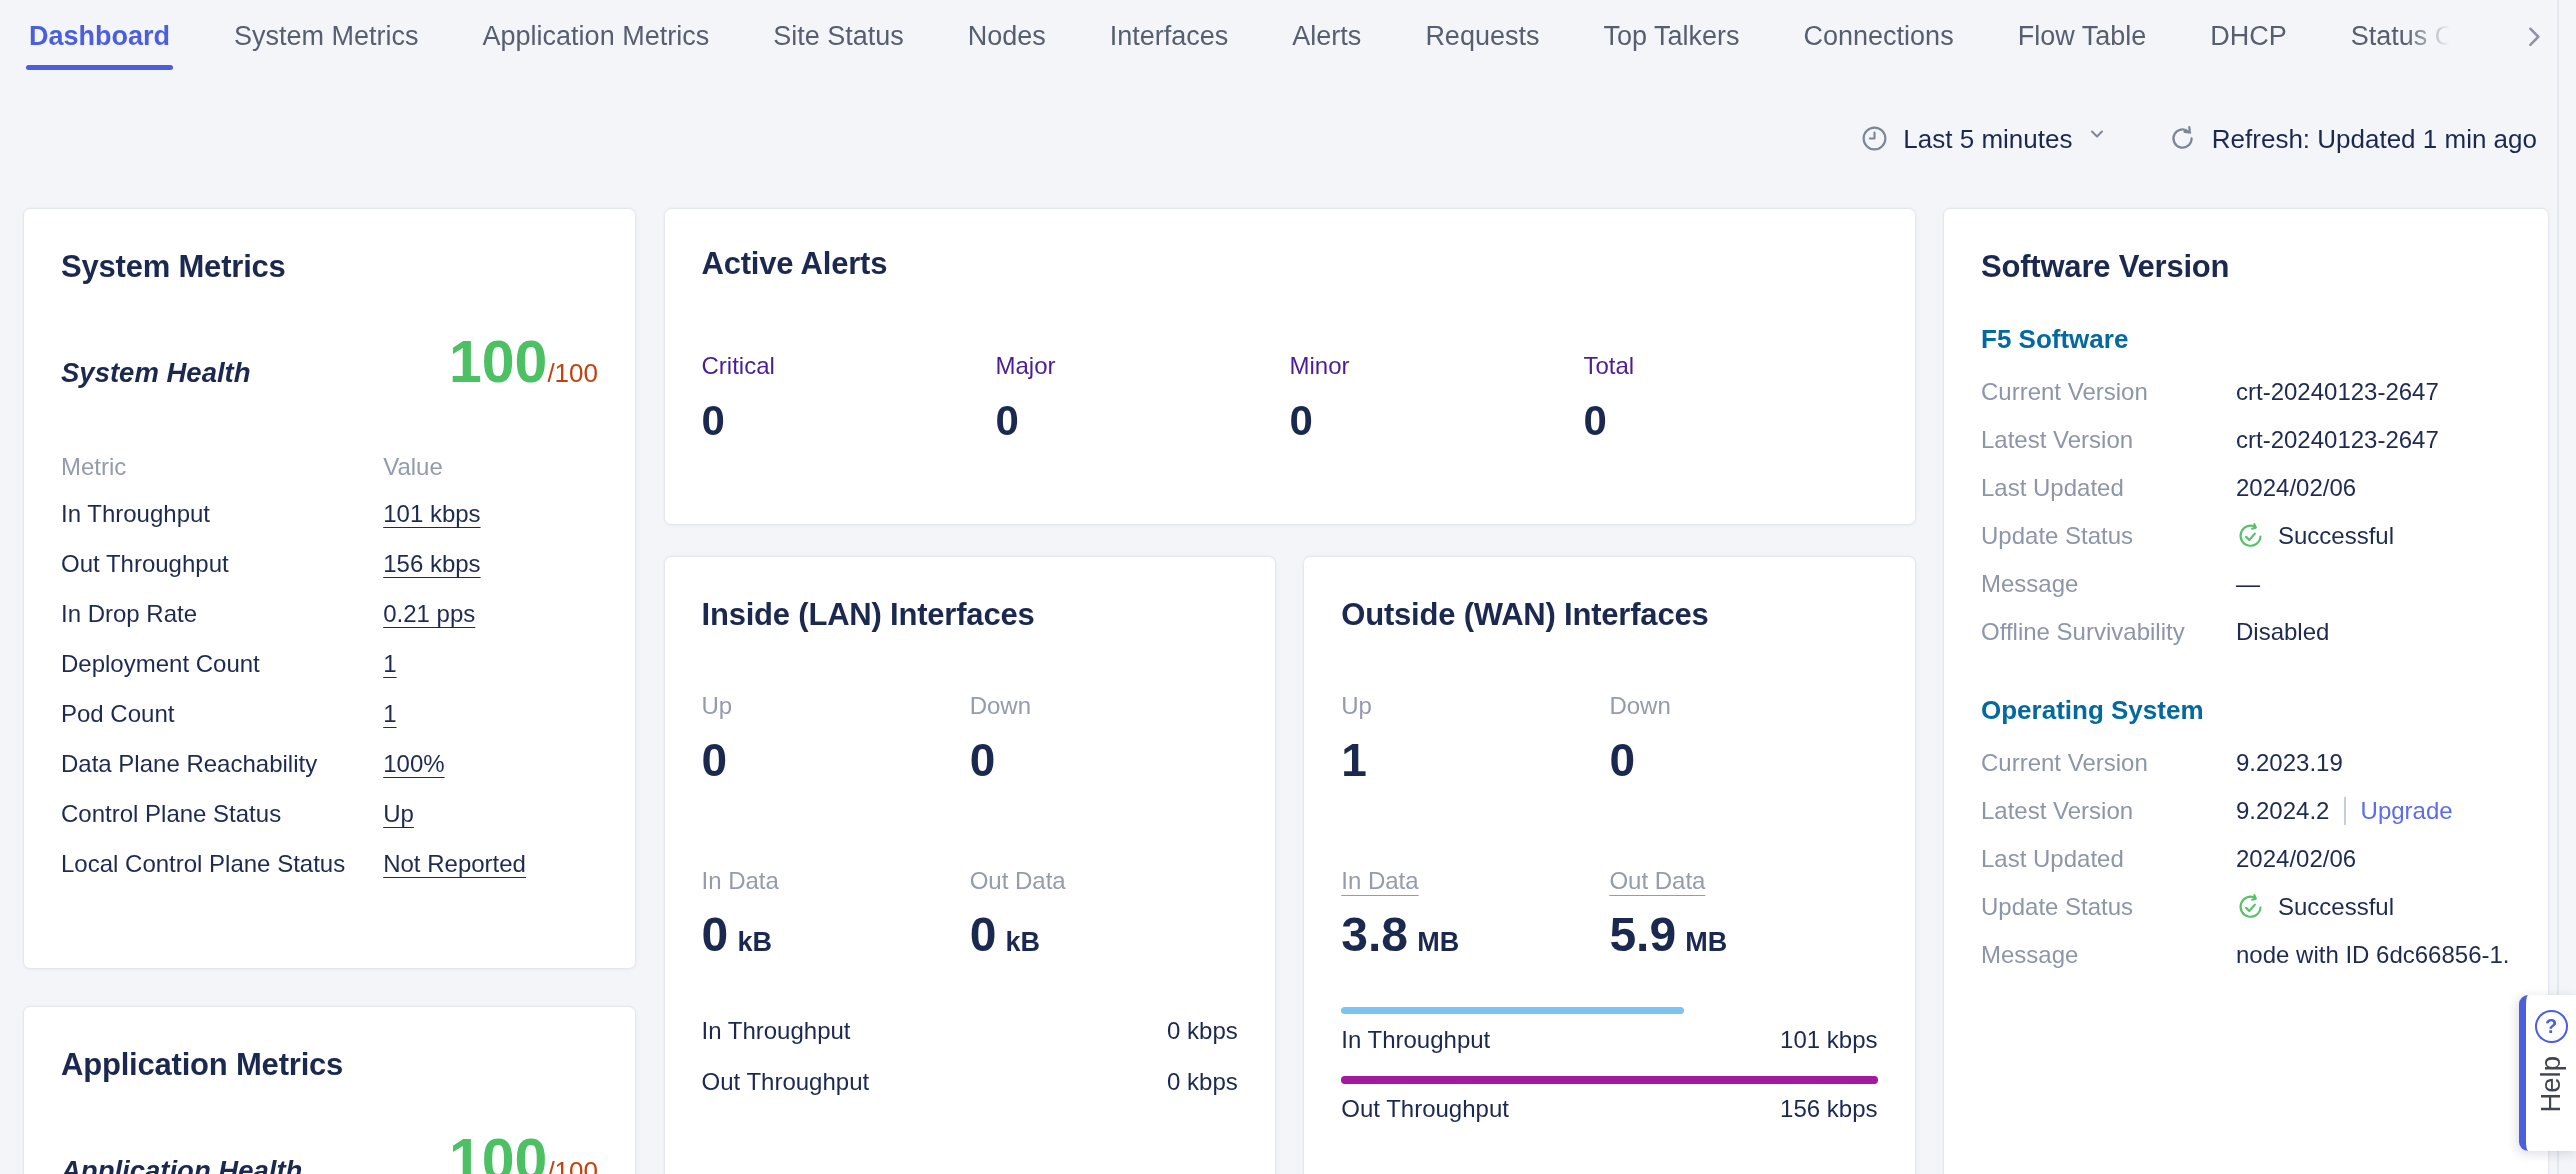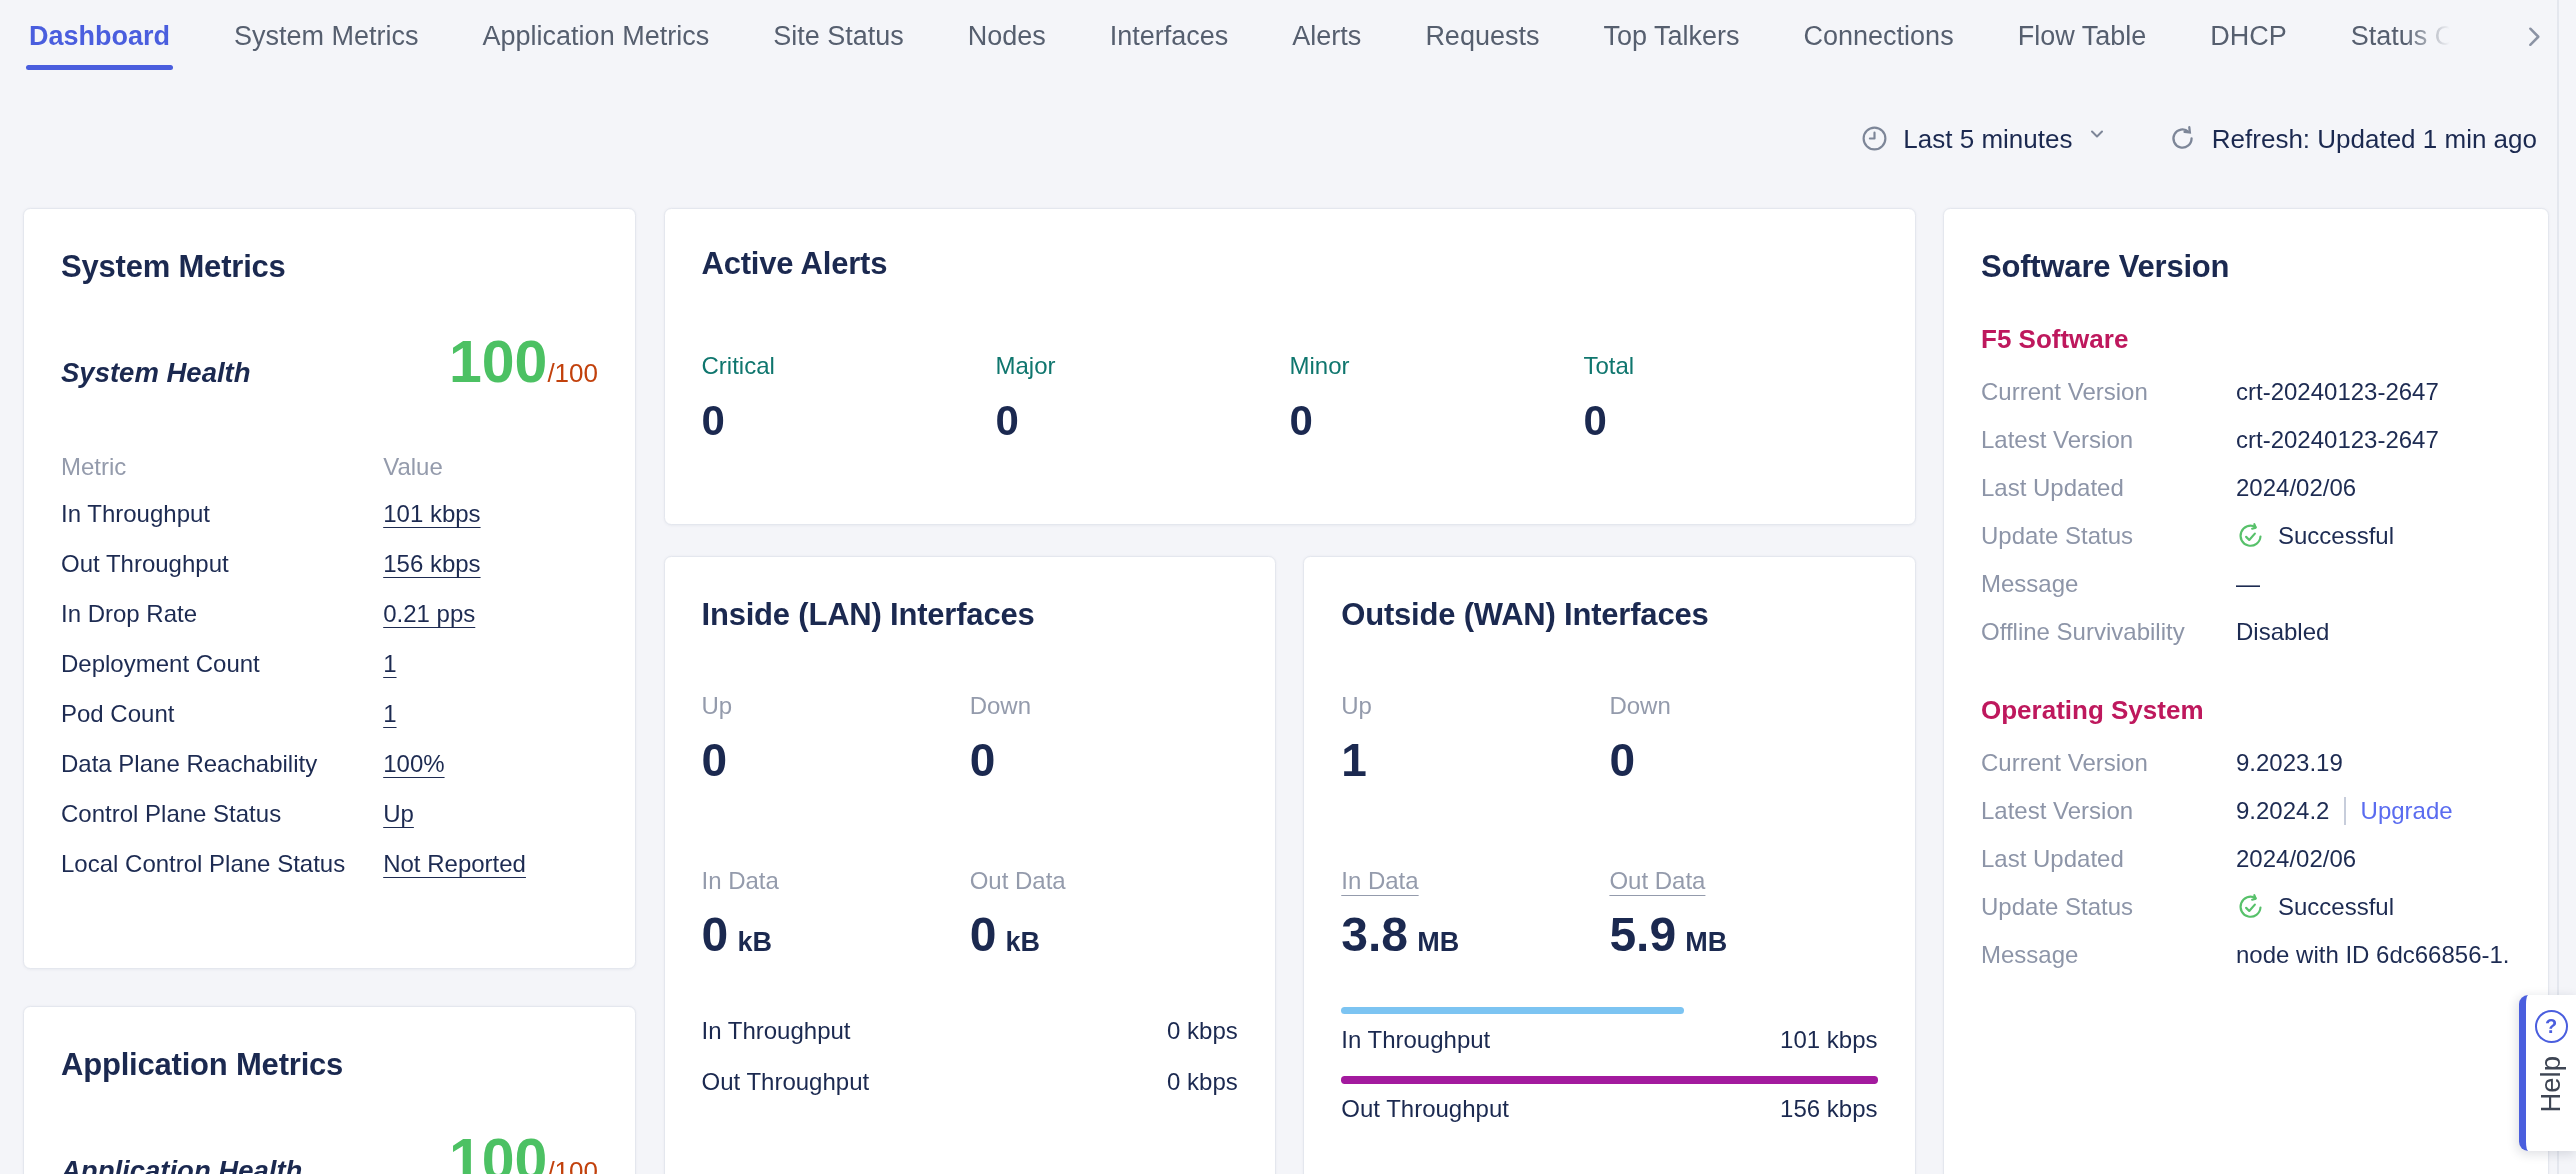--- a/index.html
+++ b/index.html
@@ -56,21 +56,21 @@
               height: 44px; align-items: center; }
   .tbl-row { display: grid; grid-template-columns: 3fr 2fr; height: 50px; align-items: center; }
   .tbl-row .mlabel { font-size: 24px; color: #1d2b52; }
   .tbl-row a { font-size: 24px; font-weight: 500; color: #1d2b52; cursor: pointer;
                text-decoration: underline; text-decoration-thickness: 1.4px; text-underline-offset: 4.6px;
                justify-self: start; }
 
   
   .alerts { height: 317px; padding-top: 37px; }
   .stats { display: grid; grid-template-columns: repeat(4, 1fr); margin-top: 70px; }
-  .stat-label { font-size: 24px; color: #0f766e; }
+  .stat-label { font-size: 24px; color: #4c1d95; }
   .stat-value { font-size: 42px; font-weight: 700; margin-top: 16.5px; color: #1b2950; }
 
   
   .row2 { display: flex; gap: 27.5px; }
   .iface { flex: 1; height: 642px; }
   .duo { display: grid; grid-template-columns: 1fr 1fr; margin-top: 59px; }
   .glabel { font-size: 24px; color: #949bac; }
   .glabel.u { text-decoration: underline; text-underline-offset: 5.5px; text-decoration-thickness: 1.4px; cursor: pointer; }
   .bignum { font-size: 46px; font-weight: 700; margin-top: 16.5px; line-height: 1; }
   .duo.data { margin-top: 84px; }
@@ -83,21 +83,21 @@
   .lan .tp-row + .tp-row { margin-top: 22px; }
   .bar { height: 7.3px; width: 100%; }
   .bar .fill { height: 100%; border-radius: 3.7px; }
   .fill.blue { background: #7cc4f2; }
   .fill.magenta { background: #a31a9e; }
   .wan .bar + .tp-row { margin-top: 11px; }
   .wan .bar.second { margin-top: 22px; }
 
   
   .software { height: 1009px; }
-  .sv-section-title { font-size: 26px; font-weight: 600; color: #be185d; margin-top: 39px; }
+  .sv-section-title { font-size: 26px; font-weight: 600; color: #0369a1; margin-top: 39px; }
   .sv-rows { margin-top: 13px; }
   .sv-row { display: grid; grid-template-columns: 255px 1fr; min-height: 48px; align-items: center; }
   .sv-label { font-size: 24px; color: #8d95a8; }
   .sv-value { font-size: 24px; font-weight: 500; color: #1d2b52; display: flex; align-items: center;
               white-space: nowrap; overflow: hidden; }
   .sv-value svg { margin-right: 13px; flex: none; }
   .vdiv { width: 1.8px; height: 27.5px; background: #c7cddb; margin: 0 14.7px; flex: none; }
   .upgrade { color: #5a6cf0; font-weight: 500; text-decoration: none; cursor: pointer; }
 
   

